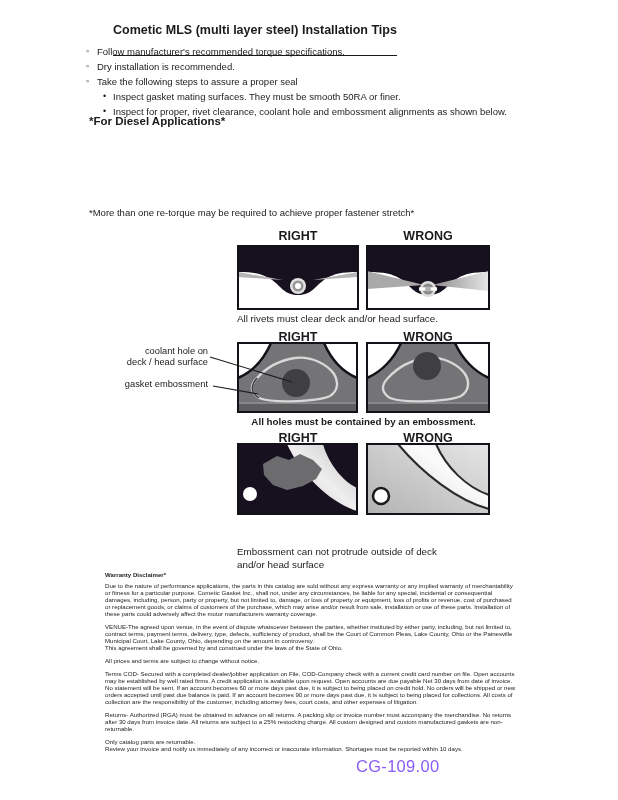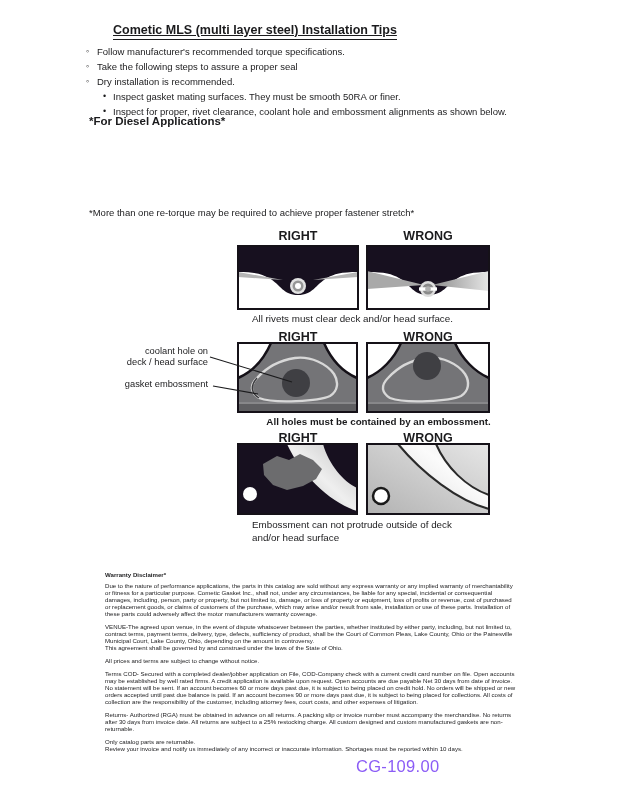--- a/index.html
+++ b/index.html
@@ -1,37 +1,37 @@
 <!DOCTYPE html>
 <html><head>
 <meta charset="utf-8">
 <style>
   html,body{margin:0;padding:0;background:#fff;}
   .page{position:relative;width:618px;height:800px;background:#ffffff;
         font-family:"Liberation Sans",sans-serif;color:#1b1b1d;overflow:hidden;}
 
   .title{position:absolute;left:113px;top:23px;font-size:12.5px;font-weight:bold;
-         border-bottom:1.8px solid #1b1b1d;padding-bottom:2px;white-space:nowrap;text-decoration:underline;}
+         border-bottom:1.8px solid #1b1b1d;padding-bottom:18px;white-space:nowrap;}
 
   .bullets{position:absolute;left:86px;top:44px;font-size:9.5px;line-height:15px;white-space:nowrap;}
   .b{position:relative;padding-left:11px;}
   .b::before{content:"◦";position:absolute;left:0;top:0;font-size:9px;}
   .sb{position:relative;padding-left:10px;margin-left:17px;}
   .sb::before{content:"•";position:absolute;left:0;top:0;font-size:9px;}
 
   .diesel-h{position:absolute;left:89px;top:115px;font-size:11.5px;font-weight:bold;}
   .para{position:absolute;left:89px;width:432px;font-size:9.5px;line-height:12px;}
   #p1{top:134px}
   #p2{top:164px}
   .note{position:absolute;left:89px;top:207px;font-size:9.5px;white-space:nowrap;}
 
   .dlabel{position:absolute;font-size:12.5px;font-weight:bold;width:124px;text-align:center;}
   .dbox{position:absolute;}
   .dbox svg{display:block;}
-  .caption{position:absolute;font-size:9.8px;margin-left:15px;}
+  .caption{position:absolute;font-size:9.8px;}
   .cap-center{width:253px;text-align:center;font-weight:bold;}
   .cap-two{line-height:12.5px;width:250px;}
 
   .ann{position:absolute;left:98px;width:110px;font-size:9.3px;line-height:11px;text-align:right;}
   #ann-coolant{top:346px;}
   #ann-gasket{top:379px;}
   .leader{position:absolute;left:205px;top:350px;}
 
   .warr{position:absolute;left:105px;top:571px;width:413px;font-size:6.1px;line-height:7px;color:#232325;}
   .warr .wh{font-weight:bold;margin-bottom:4px;}
@@ -42,22 +42,22 @@
 </style>
 </head>
 <body>
 
 <div class="page">
 
   <div class="title">Cometic MLS (multi layer steel) Installation Tips</div>
 
   <div class="bullets">
     <div class="b"><span>Follow manufacturer's recommended torque specifications.</span></div>
+    <div class="b"><span>Dry installation is recommended.</span></div>
     <div class="b"><span>Take the following steps to assure a proper seal</span></div>
-    <div class="b"><span>Dry installation is recommended.</span></div>
     <div class="sb"><span>Inspect gasket mating surfaces.  They must be smooth 50RA or finer.</span></div>
     <div class="sb"><span>Inspect for proper, rivet clearance, coolant hole and embossment alignments as shown below.</span></div>
   </div>
 
   <div class="diesel-h">*For Diesel Applications*</div>
   <div class="note">*More than one re-torque may be required to achieve proper fastener stretch*</div>
 
   <div class="dlabel" style="left:236px;top:229px">RIGHT</div>
   <div class="dlabel" style="left:366px;top:229px">WRONG</div>
 
@@ -178,21 +178,21 @@
       </defs>
       <rect x="1" y="1" width="122" height="70" fill="url(#g6bg)"></rect>
       <path d="M32 1 L70 1 C80 24 100 44 123 52 L123 66 C92 58 56 30 32 1 Z" fill="url(#g6)"></path>
       <path d="M32 1 C56 30 92 58 123 66" fill="none" stroke="#2a2a2a" stroke-width="2"></path>
       <path d="M70 1 C80 24 100 44 123 52" fill="none" stroke="#2a2a2a" stroke-width="2"></path>
       <circle cx="15" cy="53" r="8" fill="#ffffff" stroke="#1a1a1a" stroke-width="2.5"></circle>
       <rect x="1" y="1" width="122" height="70" fill="none" stroke="#151118" stroke-width="2"></rect>
     </svg>
   </div>
 
-  <div class="caption cap-two" style="left:237px;top:519px">
+  <div class="caption cap-two" style="left:237px;top:546px">
     <div>Embossment can not protrude outside of deck</div>
     <div>and/or head surface</div>
   </div>
 
   <div class="warr">
     <div class="wh">Warranty Disclaimer*</div>
     <div class="wp">Due to the nature of performance applications, the parts in this catalog are sold without any express warranty or any implied warranty of merchantability or fitness for a particular purpose.  Cometic Gasket Inc., shall not, under any circumstances, be liable for any special, incidental or consequential damages, including, person, party or property, but not limited to, damage, or loss of property or equipment, loss of profits or revenue, cost of purchased or replacement goods, or claims of customers of the purchase, which may arise and/or result from sale, installation or use of these parts.  Installation of these parts could adversely affect the motor manufacturers warranty coverage.</div>
     <div class="wp tight">VENUE-The agreed upon venue, in the event of dispute whatsoever between the parties, whether instituted by either party, including, but not limited to, contract terms, payment terms, delivery, type, defects, sufficiency of product, shall be the Court of Common Pleas, Lake County, Ohio or the Painesville Municipal Court, Lake County, Ohio, depending on the amount in controversy.</div>
     <div class="wp">This agreement shall be governed by and construed under the laws of the State of Ohio.</div>
     <div class="wp">All prices and terms are subject to change without notice.</div>

